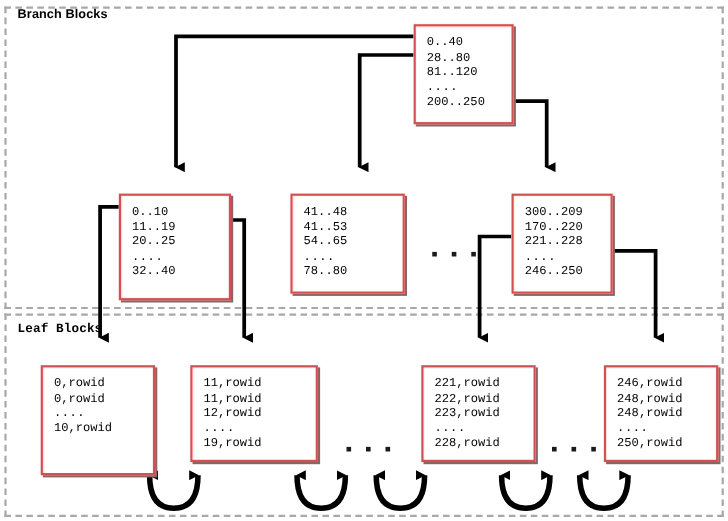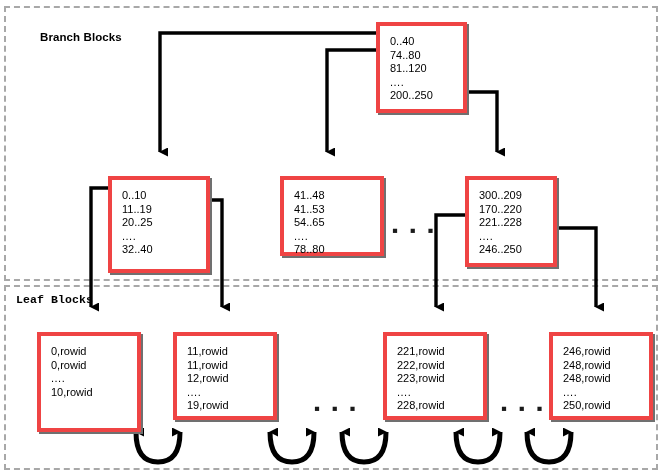--- a/index.html
+++ b/index.html
@@ -32,29 +32,30 @@
   #region-leaf   { left: 4px;  top: 285px; width: 654px; height: 185px; }
 
   .region-label {
     position: absolute;
     font-size: 11.5px;
     font-weight: bold;
     color: #000000;
     letter-spacing: 0.1px;
     white-space: nowrap;
   }
-  #label-branch { left: 16px; top: 31px; margin-left: 24px; }
+  #label-branch { left: 16px; top: 7px; }
   #label-leaf   { left: 16px; top: 293px; font-family: Liberation Mono, monospace; }
 
   .node {
     position: absolute;
     background: #ffffff;
-    border: 4px solid #ef4444;
+    border: 2px solid #ef4444;
     box-sizing: border-box;
     box-shadow: 2px 2px 0 #707070;
+    font-family: Liberation Mono, monospace;
   }
   .node-lines {
     position: absolute;
     left: 10px;
     top: 9px;
     right: 4px;
     font-size: 11px;
     line-height: 13.5px;
     color: #000000;
     white-space: nowrap;
@@ -115,38 +116,38 @@
       <path d="M270,432 Q270,462 292,462 Q314,462 314,432" marker-start="url(#arrow-up-a)" marker-end="url(#arrow-up-a)"></path>
       <path d="M342,432 Q342,462 364,462 Q386,462 386,432" marker-start="url(#arrow-up-a)" marker-end="url(#arrow-up-a)"></path>
       <path d="M456,432 Q456,462 478,462 Q500,462 500,432" marker-start="url(#arrow-up-a)" marker-end="url(#arrow-up-a)"></path>
       <path d="M527,432 Q527,462 549,462 Q571,462 571,432" marker-start="url(#arrow-up-a)" marker-end="url(#arrow-up-a)"></path>
     </g>
   </svg>
 
   <div class="node" style="left:376px; top:22px; width:91px; height:91px;">
     <div class="node-lines">
       <div>0..40</div>
-      <div>74..80</div>
+      <div>28..80</div>
       <div>81..120</div>
       <div class="ell">....</div>
       <div>200..250</div>
     </div>
   </div>
 
   <div class="node" style="left:108px; top:176px; width:102px; height:97px;">
     <div class="node-lines">
       <div>0..10</div>
       <div>11..19</div>
       <div>20..25</div>
       <div class="ell">....</div>
       <div>32..40</div>
     </div>
   </div>
 
-  <div class="node" style="left:280px; top:176px; width:104px; height:80px;">
+  <div class="node" style="left:264px; top:176px; width:104px; height:91px;">
     <div class="node-lines">
       <div>41..48</div>
       <div>41..53</div>
       <div>54..65</div>
       <div class="ell">....</div>
       <div>78..80</div>
     </div>
   </div>
 
   <div class="node" style="left:465px; top:176px; width:92px; height:91px;">
@@ -163,21 +164,21 @@
 
   <div class="node" style="left:37px; top:332px; width:104px; height:100px;">
     <div class="node-lines">
       <div>0,rowid</div>
       <div>0,rowid</div>
       <div class="ell">....</div>
       <div>10,rowid</div>
     </div>
   </div>
 
-  <div class="node" style="left:173px; top:332px; width:104px; height:88px;">
+  <div class="node" style="left:173px; top:332px; width:116px; height:88px;">
     <div class="node-lines">
       <div>11,rowid</div>
       <div>11,rowid</div>
       <div>12,rowid</div>
       <div class="ell">....</div>
       <div>19,rowid</div>
     </div>
   </div>
 
   <div class="node" style="left:383px; top:332px; width:104px; height:88px;">

